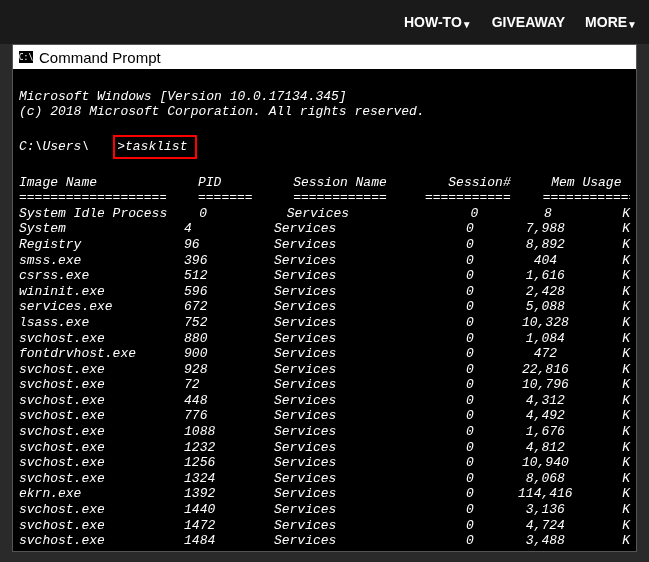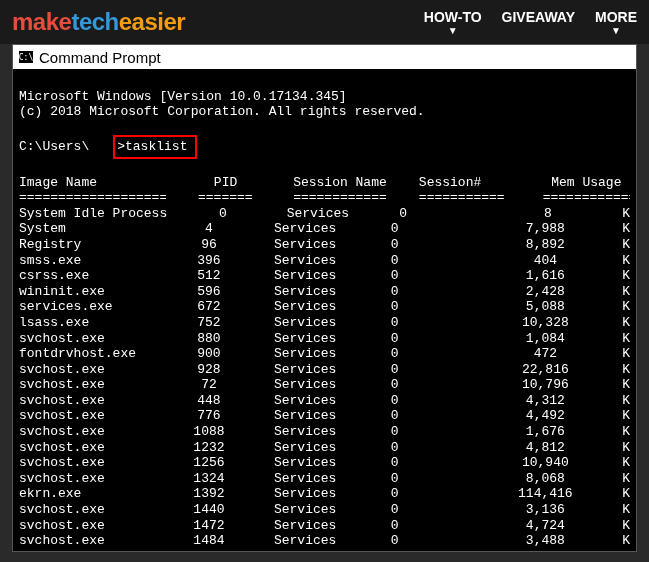--- a/index.html
+++ b/index.html
@@ -29,23 +29,22 @@
     .nav-items {
       margin-left: auto;
       display: flex;
       gap: 20px;
       color: #fff;
       font-size: 14px;
       font-weight: bold;
     }
     .nav-item {
       display: flex;
-      align-items: center;
+      align-items: flex-end;
       cursor: pointer;
-      flex-direction: column;
     }
     .chevron {
       font-size: 10px;
     }
     .cmd-window {
       position: absolute;
       top: 44px;
       left: 12px;
       right: 12px;
       bottom: 10px;
@@ -80,52 +79,50 @@
     .terminal {
       flex: 1;
       background: #000;
       color: #fff;
       font-family: 'Consolas', 'Courier New', monospace;
       font-size: 13px;
       line-height: 1.2;
       padding: 4px 6px;
       white-space: pre;
       overflow: hidden;
+      font-style: italic;
     }
     .highlight-box {
       border: 2px solid #ff0000;
       display: inline-block;
       padding: 2px 8px 2px 2px;
       margin-left: 24px;
     }
     .row {
       display: flex;
       gap: 32px;
     }
     .col-name { width: 160px; }
-    .col-pid { width: 60px; text-align: center; }
+    .col-pid { width: 60px; text-align: left; }
     .col-session { width: 110px; padding-left: 8px; }
-    .col-sessnum { width: 100px; }
+    .col-sessnum { width: 100px; text-align: right; }
     .col-mem { width: 95px; text-align: center; }
     .col-k { width: 15px; text-align: right; padding-left: 4px;}
     .divider-row .col-name,
     .divider-row .col-pid,
     .divider-row .col-session,
     .divider-row .col-sessnum,
     .divider-row .col-mem {
       overflow: hidden;
     }
   </style>
 </head>
 <body>
 
 <div class="topbar">
-  <div class="logo">
-    <span class="m1">make</span><span class="m2">tech</span><span class="m3">easier</span>
-  </div>
   <div class="nav-items">
     <div class="nav-item">
       <span>HOW-TO</span>
       <span class="chevron">▼</span>
     </div>
     <div class="nav-item">
       <span>GIVEAWAY</span>
     </div>
     <div class="nav-item">
       <span>MORE</span>

